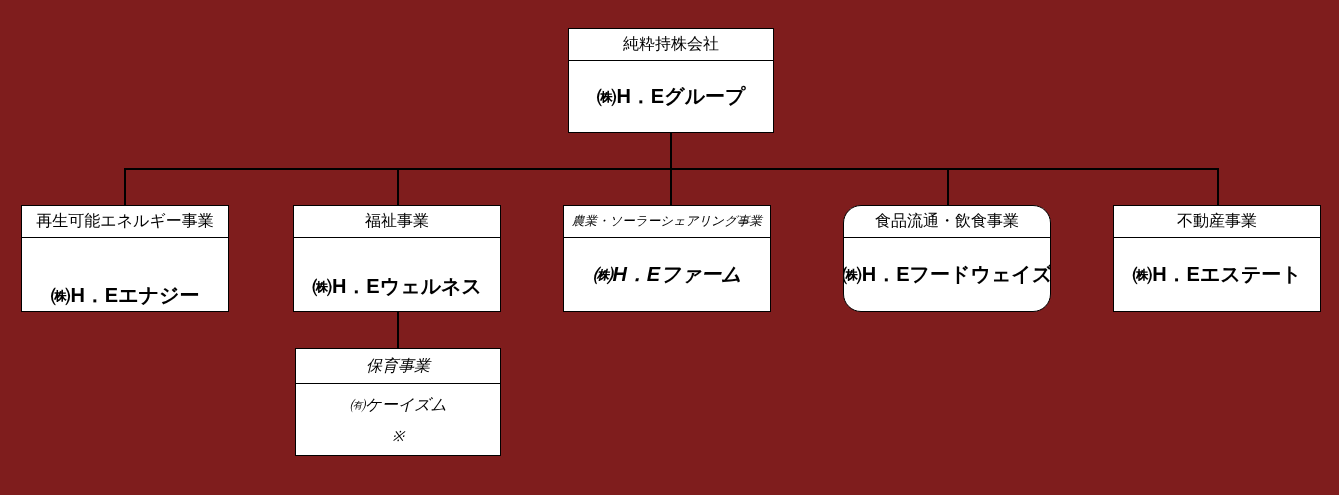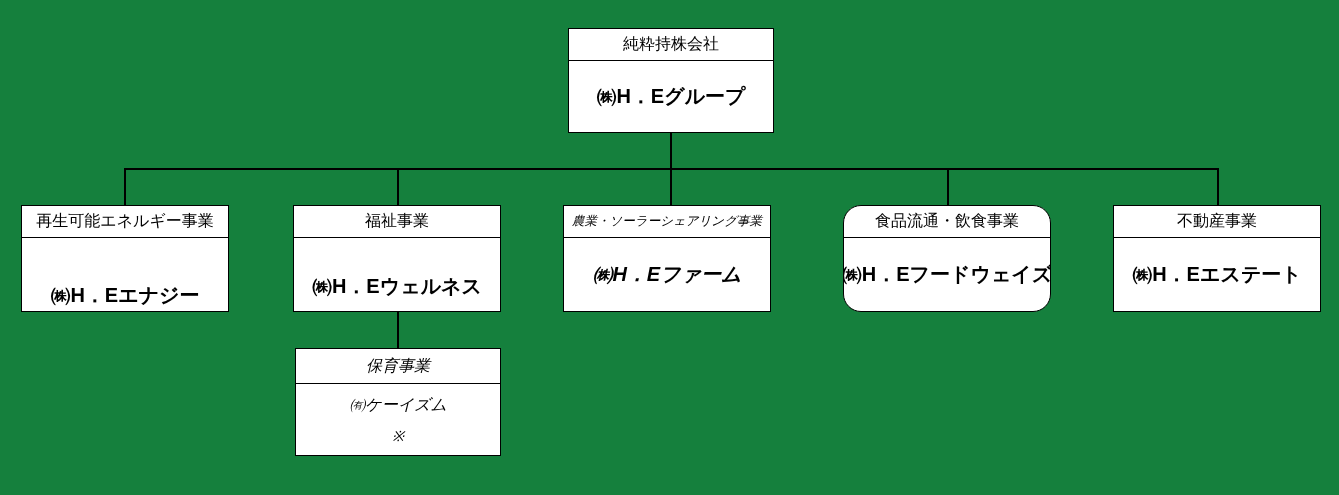--- a/index.html
+++ b/index.html
@@ -4,21 +4,21 @@
 <style>
   html, body {
     margin: 0;
     padding: 0;
     background: #ffffff;
   }
   #canvas {
     position: relative;
     width: 1339px;
     height: 495px;
-    background: #15803d;
+    background: #7f1d1d;
     font-family: "Liberation Sans", sans-serif;
     color: #000000;
     overflow: hidden;
   }
   .node {
     position: absolute;
     box-sizing: border-box;
     border: 1.5px solid #000000;
     background: #ffffff;
     display: flex;

